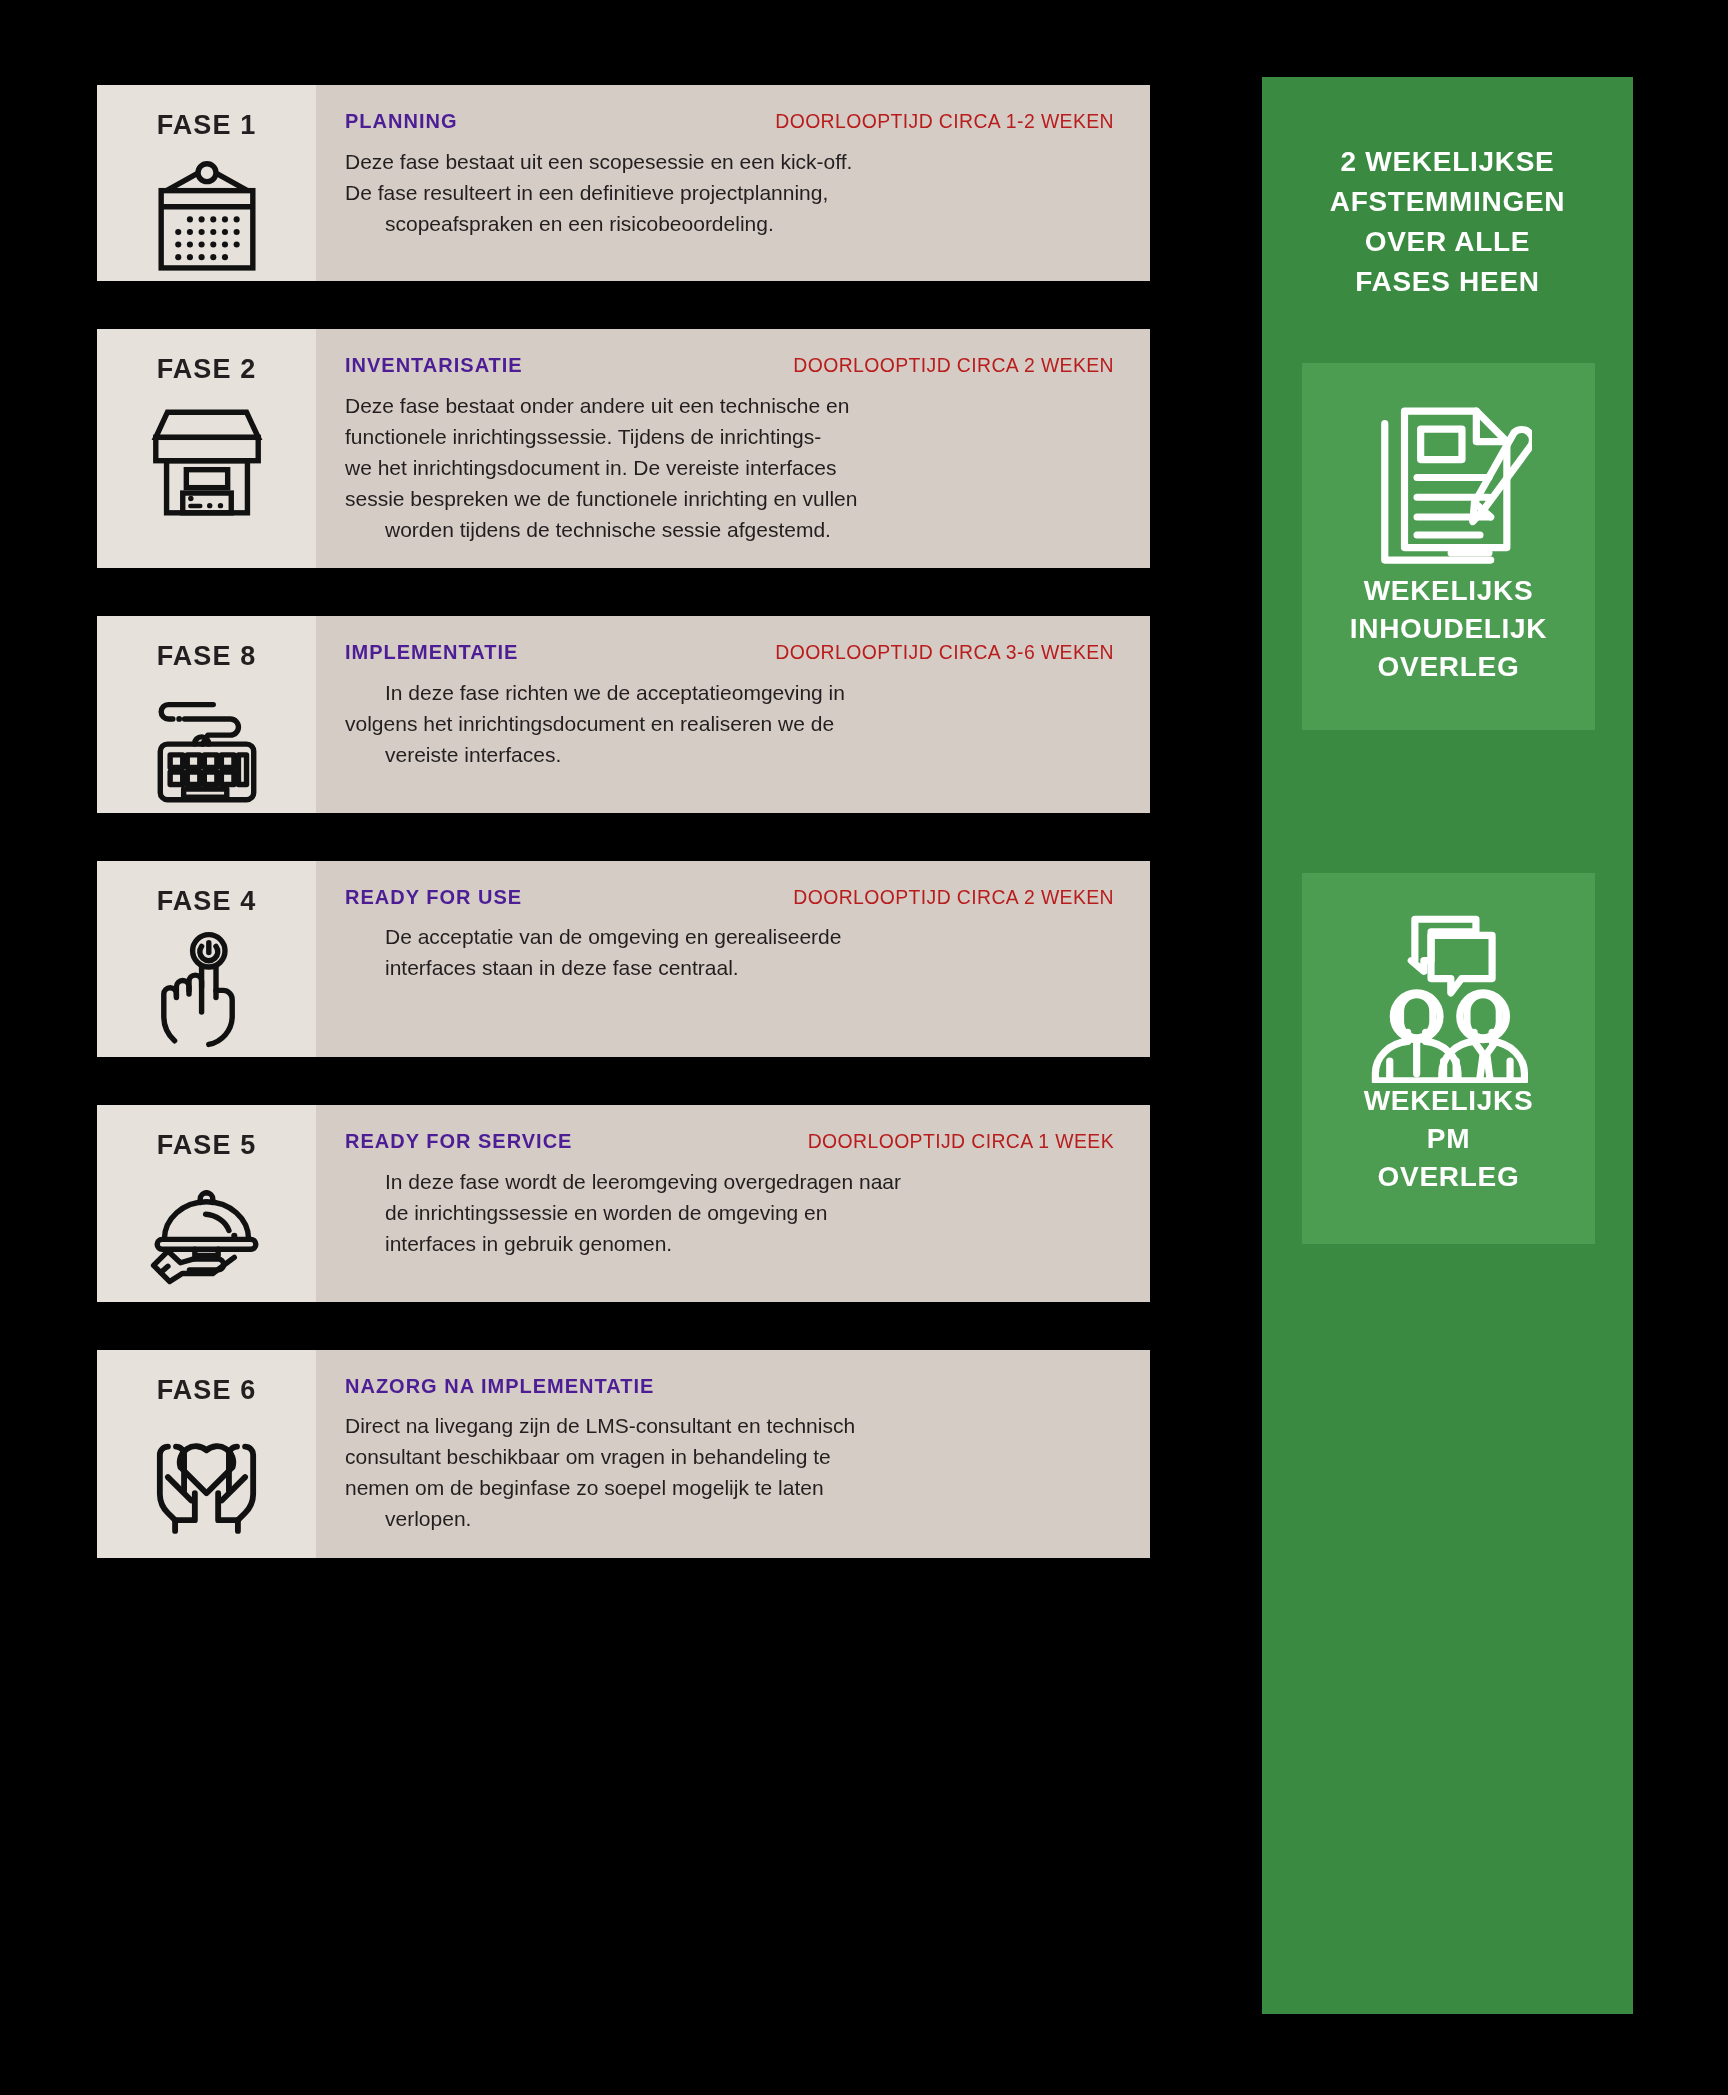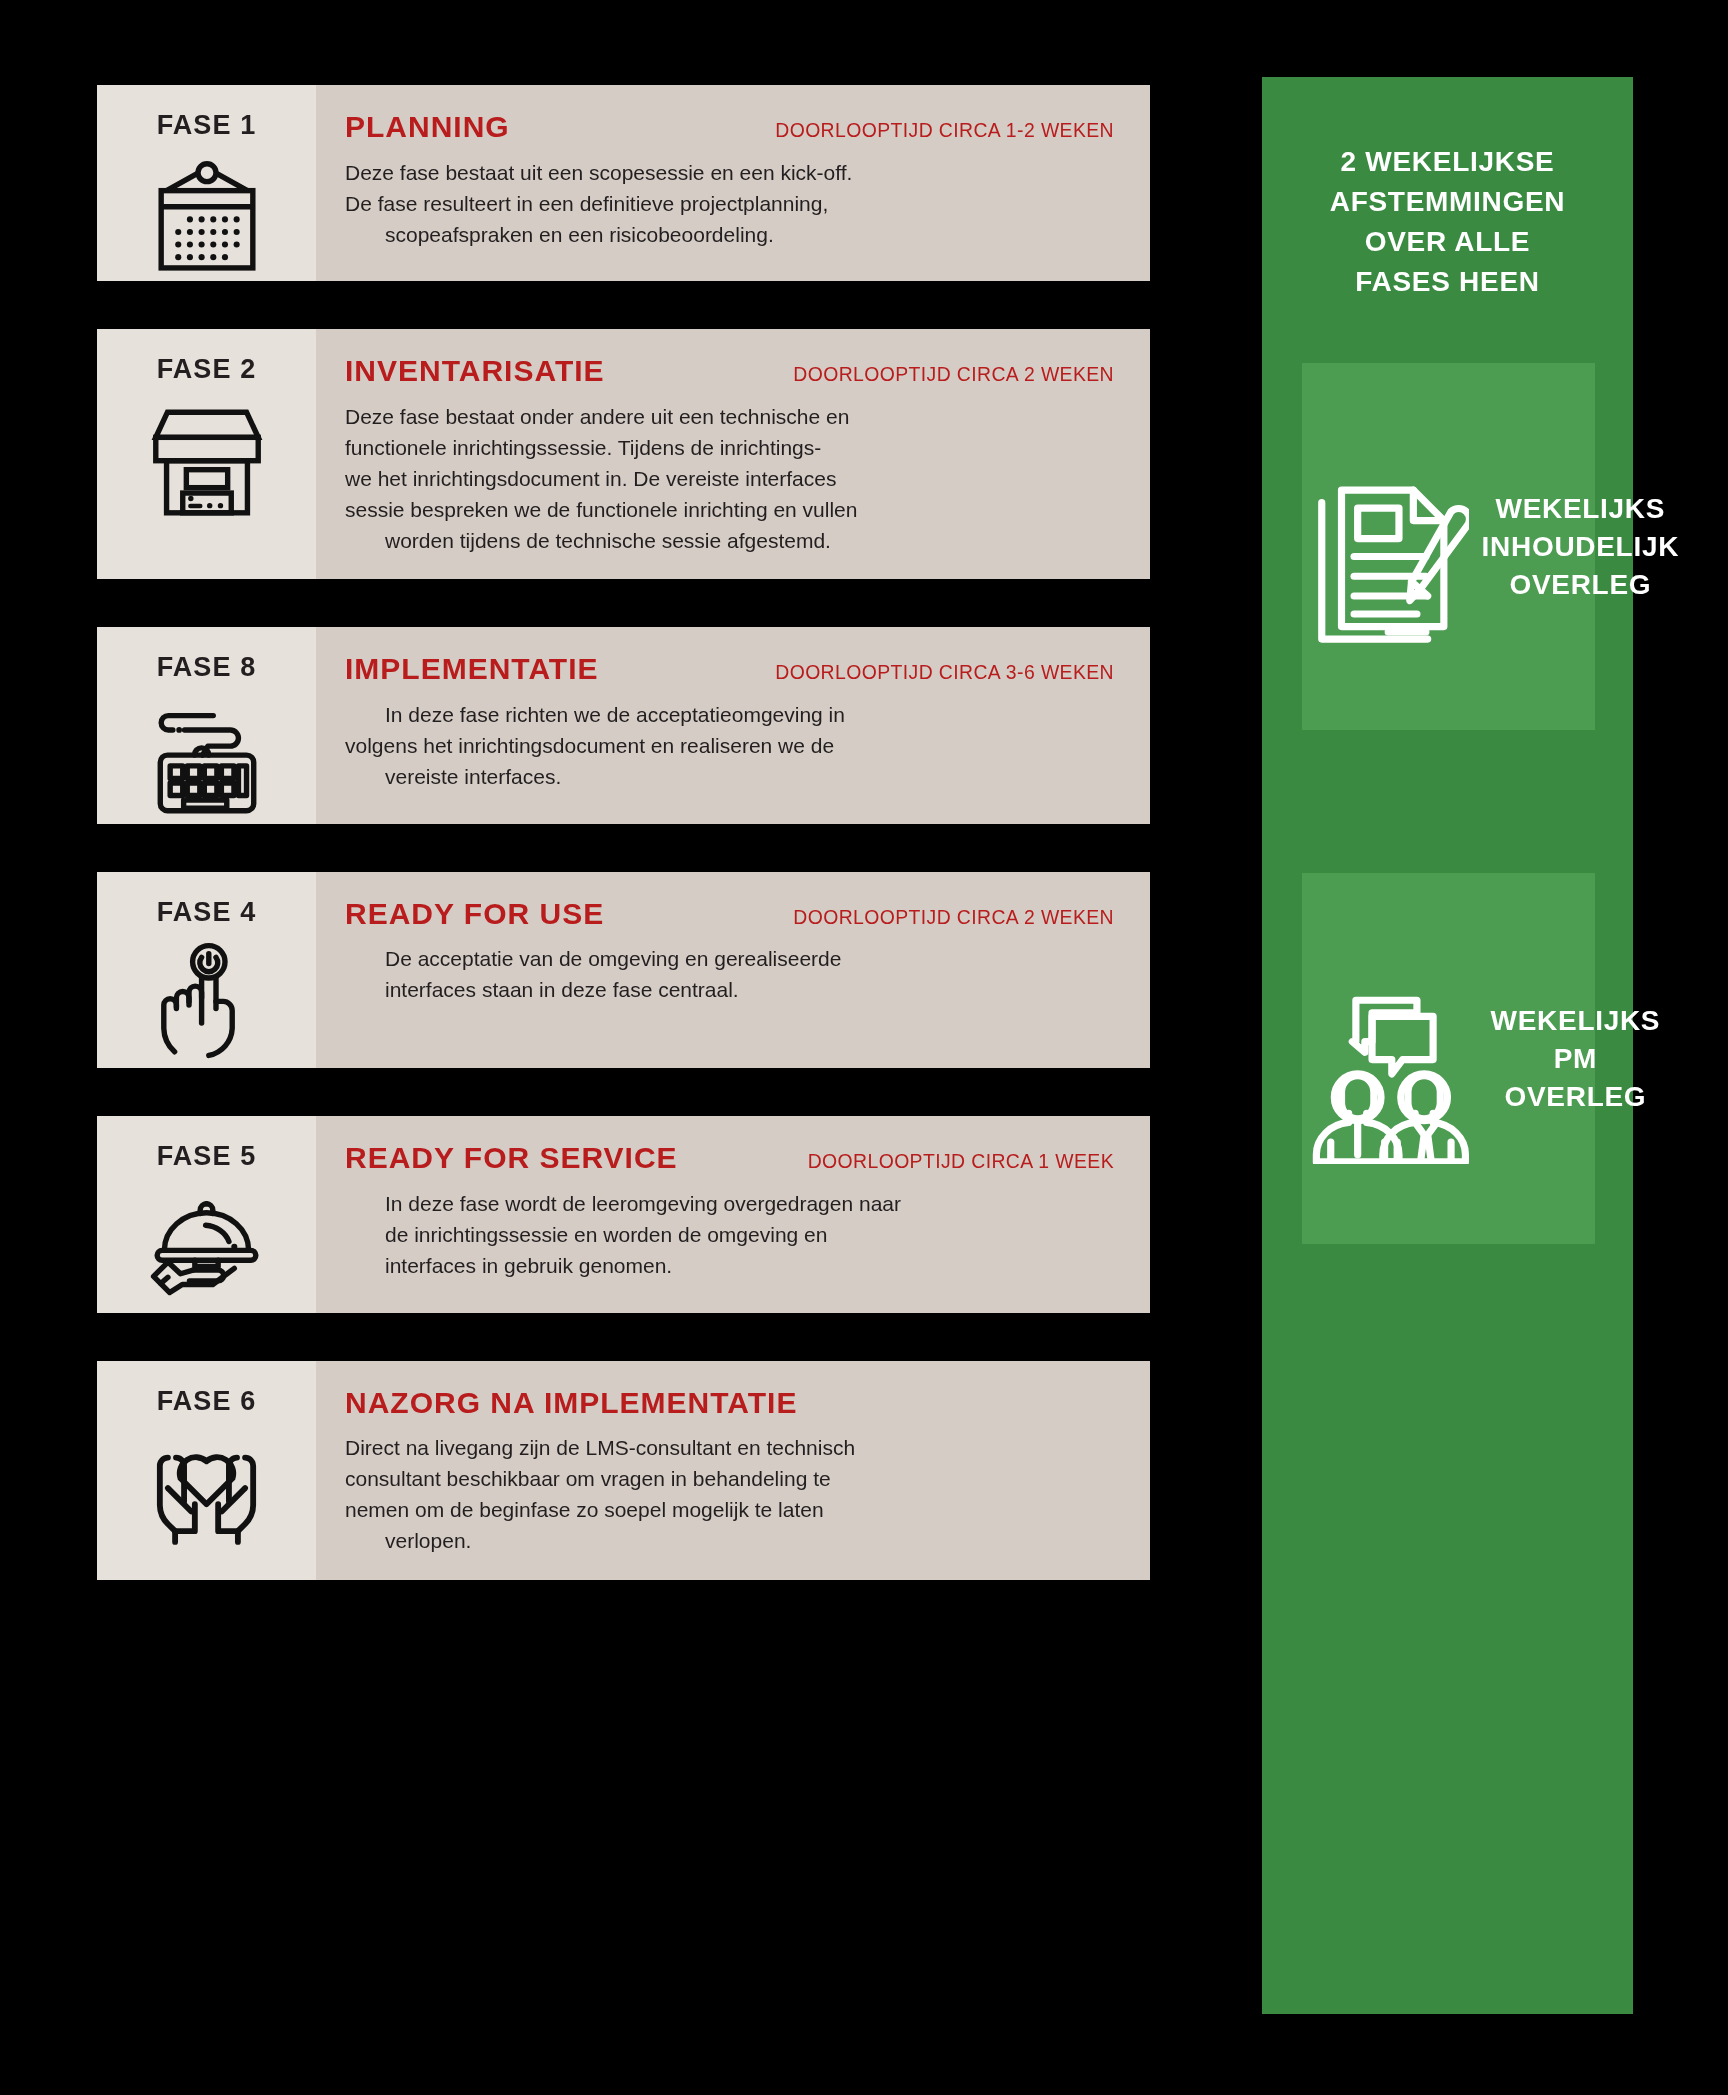--- a/index.html
+++ b/index.html
@@ -74,24 +74,24 @@
   }
 
   .phase-head {
     display: flex;
     align-items: baseline;
     justify-content: space-between;
     margin-bottom: 12.6px;
   }
 
   .phase-title {
-    font-size: 30px;
+    font-size: 20px;
     font-weight: bold;
     letter-spacing: 1px;
-    color: #b91c1c;
+    color: #4c1d95;
     white-space: nowrap;
   }
 
   .phase-duration {
     font-size: 19.4px;
     letter-spacing: 0.4px;
     color: #b91c1c;
     white-space: nowrap;
     margin-left: 21.6px;
   }
@@ -129,21 +129,21 @@
     text-align: center;
     padding: 65px 21.6px 0 21.6px;
   }
 
   .rail-card {
     position: absolute;
     left: 40px;
     width: 293px;
     background: #4c9c52;
     display: flex;
-    flex-direction: row;
+    flex-direction: column;
     align-items: center;
   }
 
   .rail-card-1 { top: 286px; height: 367px; }
   .rail-card-2 { top: 796px; height: 371px; }
 
   .rail-icon {
     margin-top: 38px;
     height: 171px;
     display: flex;

